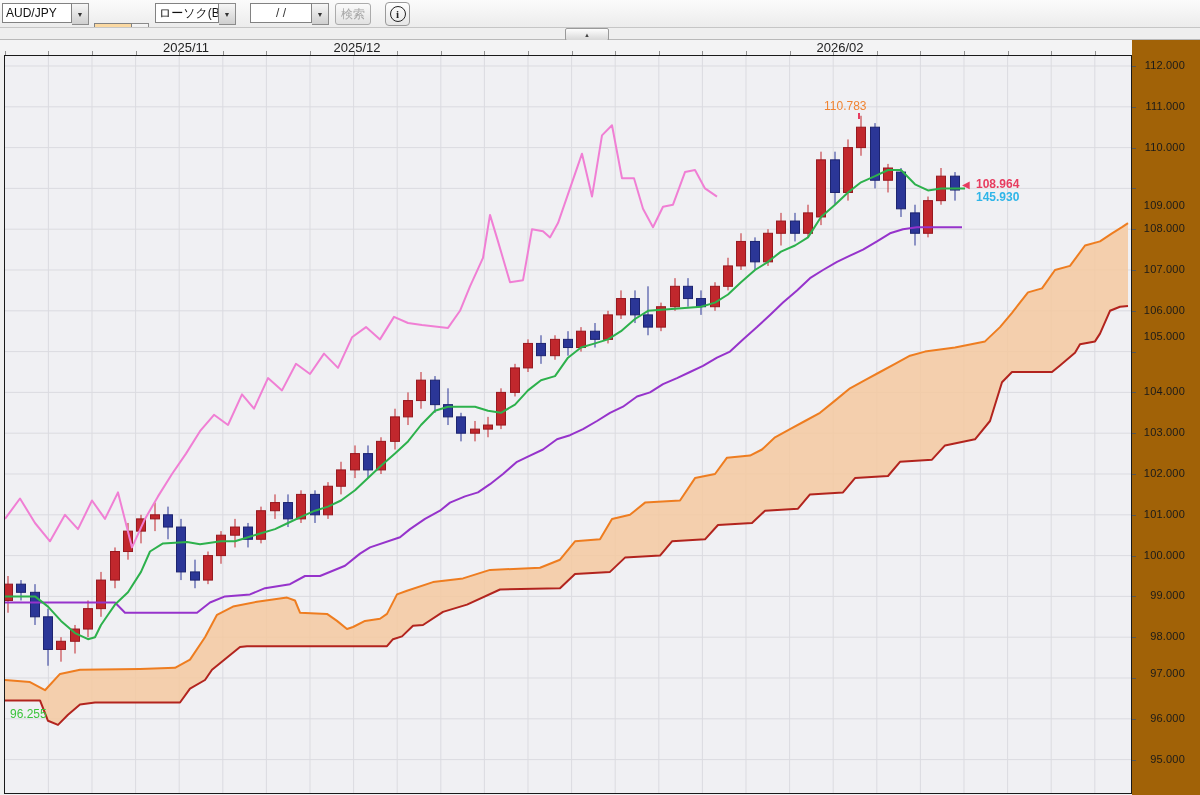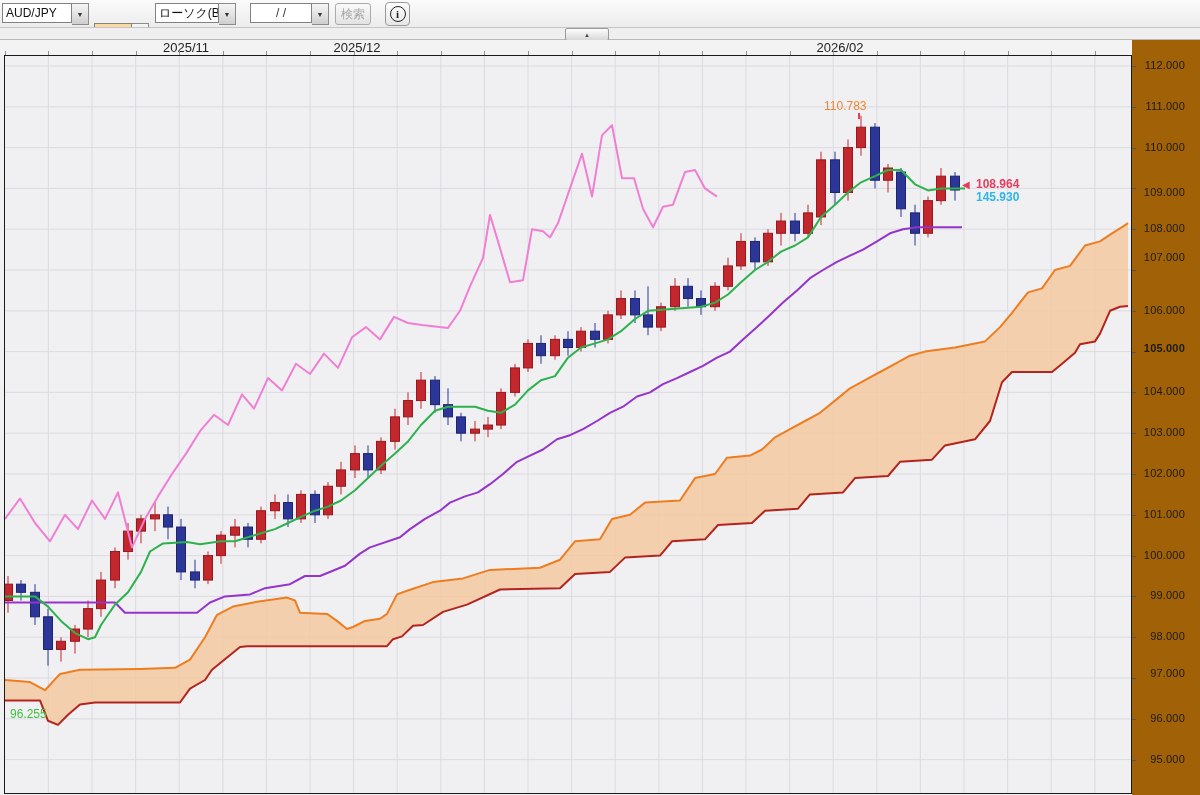--- a/index.html
+++ b/index.html
@@ -321,29 +321,29 @@
   <div class="anno" id="an-low" style="left: 6px; top: 652px; color: rgb(60, 195, 60);">96.255</div>
 </div>
 
 <div class="y-axis" id="y-axis">
     <span class="y-label" style="top: 19px;">112.000</span>
     <div class="y-tick" style="top: 26px;"></div>
     <span class="y-label" style="top: 59.8px;">111.000</span>
     <div class="y-tick" style="top: 66.8px;"></div>
     <span class="y-label" style="top: 100.6px;">110.000</span>
     <div class="y-tick" style="top: 107.6px;"></div>
-    <span class="y-label" style="top: 146px;">109.000</span>
+    <span class="y-label" style="top: 159px;">109.000</span>
     <div class="y-tick" style="top: 148.4px;"></div>
     <span class="y-label" style="top: 182.2px;">108.000</span>
     <div class="y-tick" style="top: 189.2px;"></div>
-    <span class="y-label" style="top: 211px;">107.000</span>
+    <span class="y-label" style="top: 223px;">107.000</span>
     <div class="y-tick" style="top: 230px;"></div>
     <span class="y-label" style="top: 263.8px;">106.000</span>
     <div class="y-tick" style="top: 270.8px;"></div>
-    <span class="y-label" style="top: 302px; font-weight: bold;">105.000</span>
+    <span class="y-label" style="top: 290px;">105.000</span>
     <div class="y-tick" style="top: 311.6px;"></div>
     <span class="y-label" style="top: 345.4px;">104.000</span>
     <div class="y-tick" style="top: 352.4px;"></div>
     <span class="y-label" style="top: 386.2px;">103.000</span>
     <div class="y-tick" style="top: 393.2px;"></div>
     <span class="y-label" style="top: 427px;">102.000</span>
     <div class="y-tick" style="top: 434px;"></div>
     <span class="y-label" style="top: 467.8px;">101.000</span>
     <div class="y-tick" style="top: 474.8px;"></div>
     <span class="y-label" style="top: 508.6px;">100.000</span>

